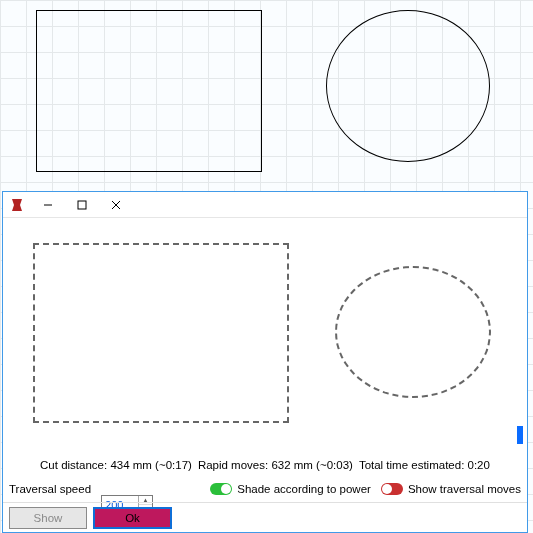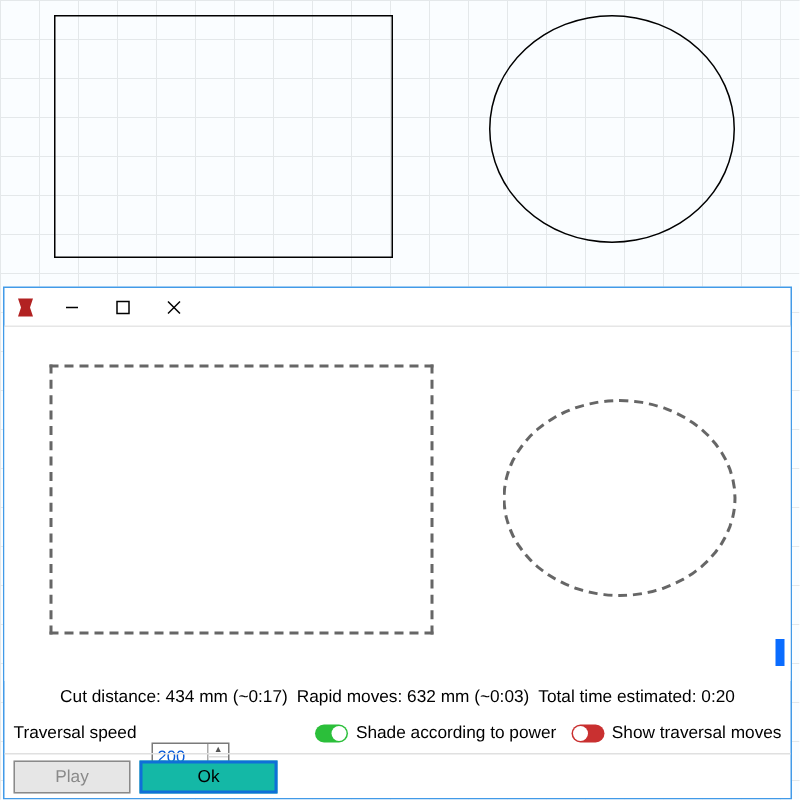--- a/index.html
+++ b/index.html
@@ -93,21 +93,21 @@
   .footer {
     height:30px; display:flex; align-items:center; padding:0 6px; gap:6px;
     border-top:1px solid #e0e0e0; font-size:11.5px;
   }
   .footer .hint { flex:1; color:#222; }
   .btn {
     height:22px; width:78px; border:1px solid #8a8a8a; background:#efefef;
     font-size:11.5px; display:flex; align-items:center; justify-content:center; cursor:pointer;
   }
   .btn.disabled { color:#8a8a8a; background:#e6e6e6; }
-  .btn.primary { border:2px solid #0f6fd8; background:#14b8a6; width:92px;}
+  .btn.primary { border:2px solid #0f6fd8; background:#be185d; width:79px;}
 </style>
 </head>
 <body>
 
 <div class="grid"></div>
 <div class="canvas-shapes">
   <div class="rect"></div>
   <div class="ellipse"></div>
 </div>
 
@@ -164,16 +164,16 @@
       <div class="toggle on"></div>
       <span>Shade according to power</span>
     </div>
     <div class="chk">
       <div class="toggle red"></div>
       <span>Show traversal moves</span>
     </div>
   </div>
 
   <div class="footer">
-    <div class="btn disabled">Play</div>
+    <div class="btn disabled">Show</div>
     <div class="btn primary">Ok</div>
   </div>
 </div>
 
 </body></html>

